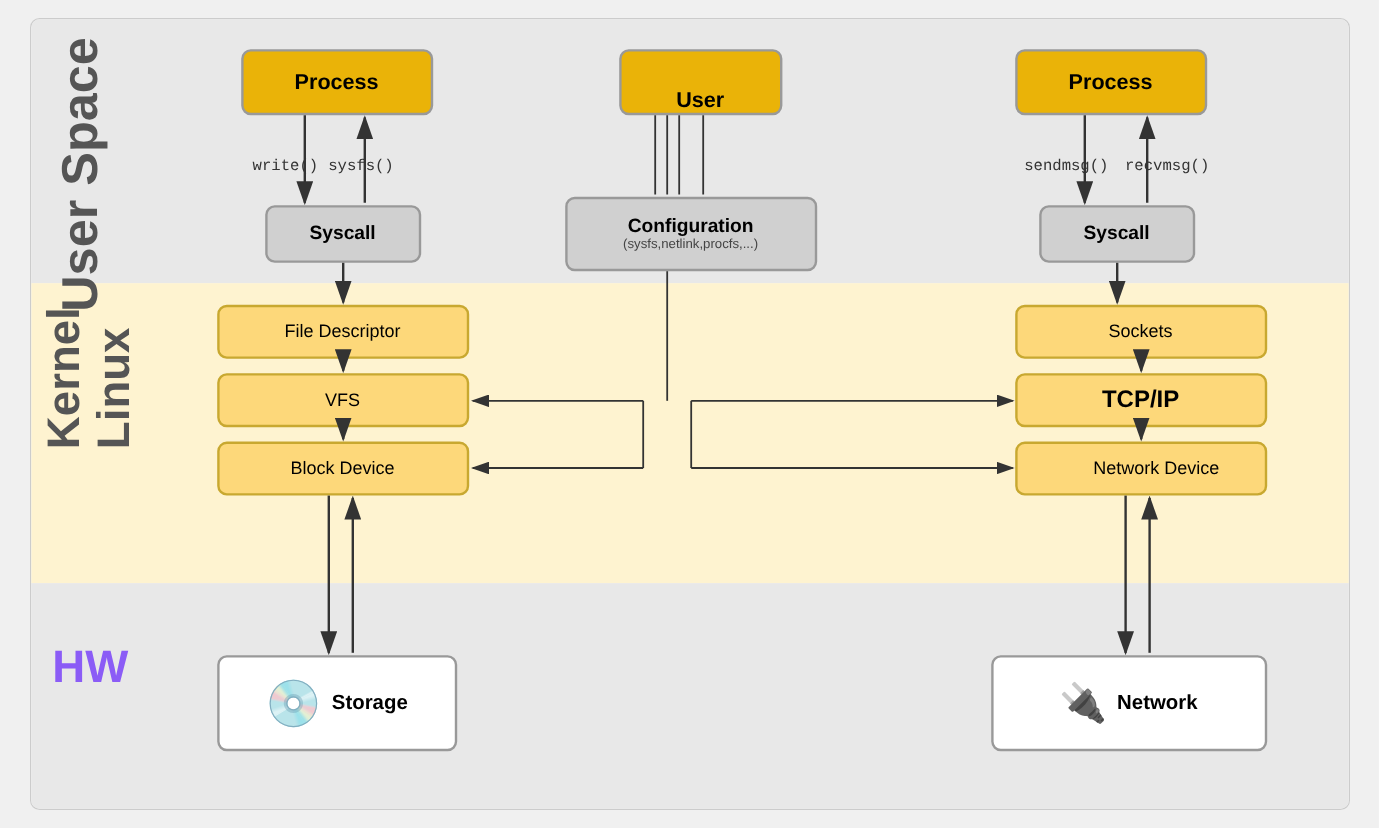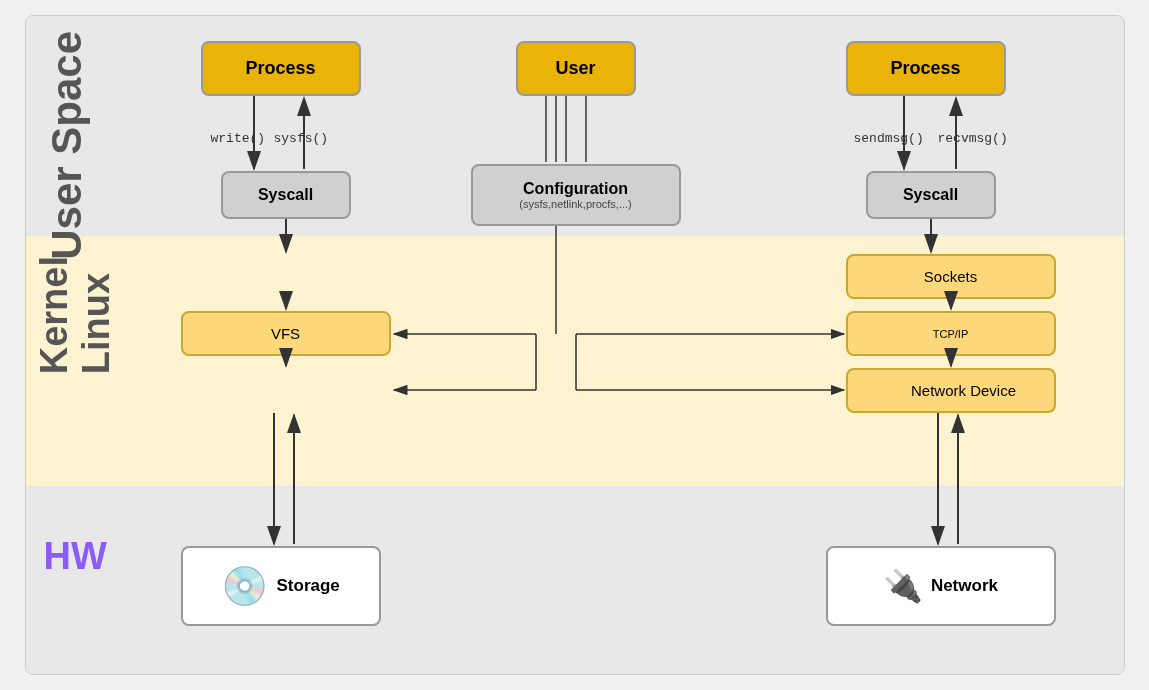--- a/index.html
+++ b/index.html
@@ -141,21 +141,21 @@
   <div class="layer-label label-hw" style="top:520px;left:18px;font-size:38px;font-weight:bold;color:#8b5cf6;writing-mode:horizontal-tb;">HW</div>
 
   <div class="box box-white" style="left:175px;top:25px;width:160px;height:55px;">
     <span style="font-size:18px;font-weight:bold;">Process</span>
   </div>
 
   <div class="box box-white" style="left:820px;top:25px;width:160px;height:55px;">
     <span style="font-size:18px;font-weight:bold;">Process</span>
   </div>
 
-  <div class="box box-white" style="left:490px;top:25px;width:120px;height:55px;">
+  <div class="box box-white" style="left:490px;top:25px;width:136px;height:55px;align-items:flex-end;">
     <span style="font-size:18px;font-weight:bold;">User</span>
   </div>
 
   <span class="mono" style="position:absolute;left:185px;top:115px;">write()</span>
   <span class="mono" style="position:absolute;left:248px;top:115px;">sysfs()</span>
 
   <span class="mono" style="position:absolute;left:828px;top:115px;">sendmsg()</span>
   <span class="mono" style="position:absolute;left:912px;top:115px;">recvmsg()</span>
 
   <div class="box box-gray" style="left:195px;top:155px;width:130px;height:48px;">
@@ -164,32 +164,38 @@
 
   <div class="box box-gray" style="left:840px;top:155px;width:130px;height:48px;">
     <span style="font-size:16px;font-weight:bold;">Syscall</span>
   </div>
 
   <div class="box box-gray" style="left:445px;top:148px;width:210px;height:62px;flex-direction:column;">
     <span style="font-size:16px;font-weight:bold;">Configuration</span>
     <span style="font-size:11px;color:#444;">(sysfs,netlink,procfs,...)</span>
   </div>
 
+  <div class="box box-yellow" style="left:155px;top:238px;width:210px;height:45px;">
+    <span style="font-size:15px;font-weight:500;">File Descriptor</span>
+  </div>
 
   <div class="box box-yellow" style="left:155px;top:295px;width:210px;height:45px;">
     <span style="font-size:15px;font-weight:500;">VFS</span>
   </div>
 
+  <div class="box box-yellow" style="left:155px;top:352px;width:210px;height:45px;">
+    <span style="font-size:15px;font-weight:500;">Block Device</span>
+  </div>
 
   <div class="box box-yellow" style="left:820px;top:238px;width:210px;height:45px;">
     <span style="font-size:15px;font-weight:500;">Sockets</span>
   </div>
 
   <div class="box box-yellow" style="left:820px;top:295px;width:210px;height:45px;">
-    <span style="font-size:11px;font-weight:400;">TCP/IP</span>
+    <span style="font-size:20px;font-weight:700;">TCP/IP</span>
   </div>
 
   <div class="box box-yellow" style="left:820px;top:352px;width:210px;height:45px;">
     <span style="font-size:15px;font-weight:500;margin-left:26px;">Network Device</span>
   </div>
 
   <div class="box box-hw" style="left:155px;top:530px;width:200px;height:80px;flex-direction:row;">
     <span style="font-size:38px;margin-right:8px;">💿</span>
     <span style="font-size:17px;font-weight:bold;">Storage</span>
   </div>

